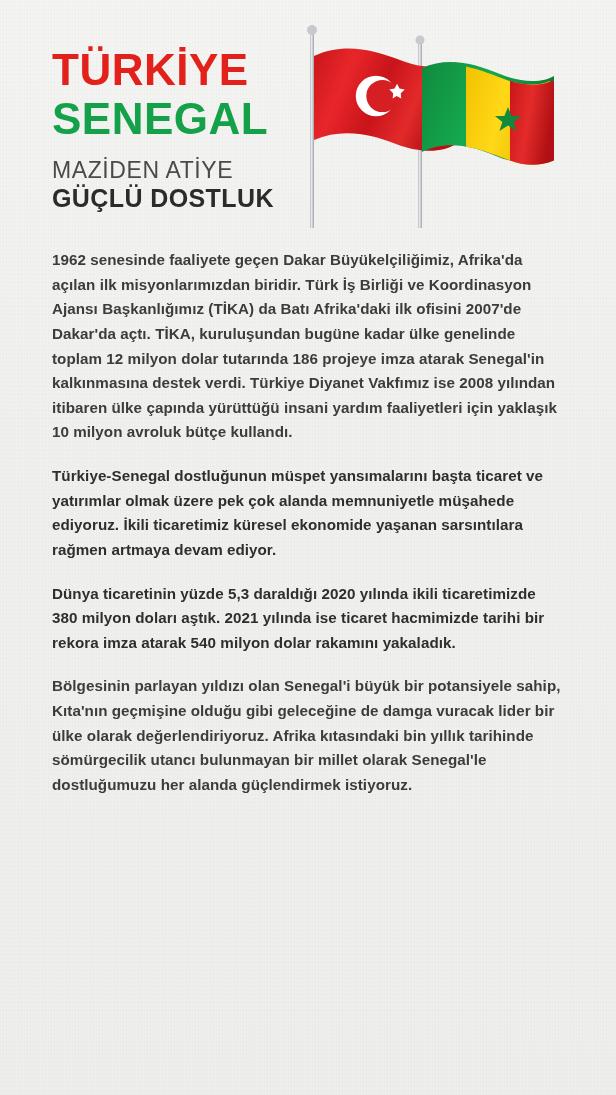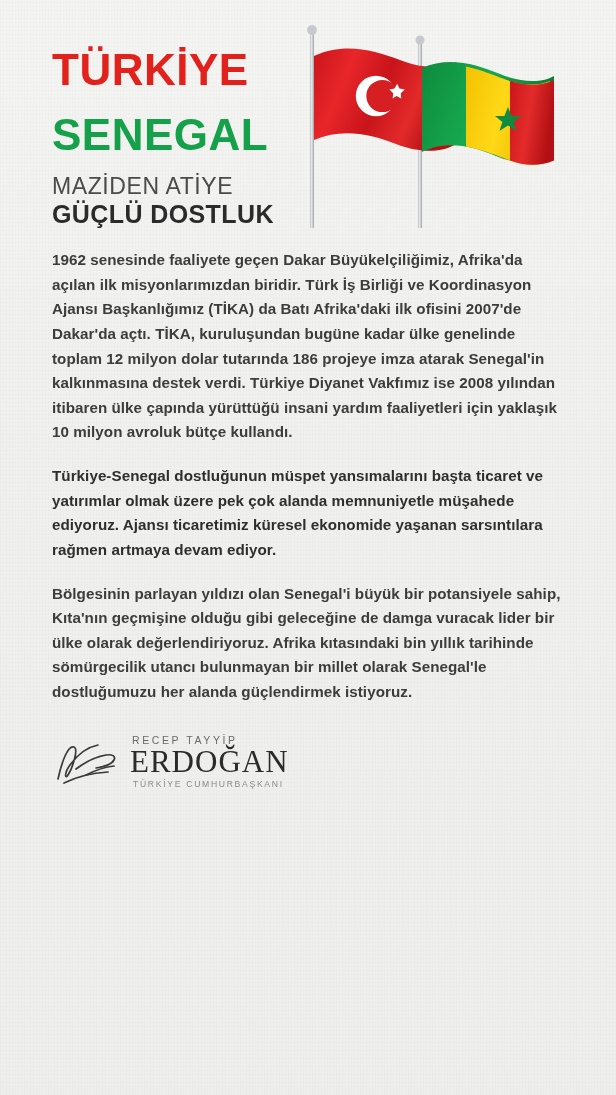--- a/index.html
+++ b/index.html
@@ -42,21 +42,21 @@
     letter-spacing: 0.5px;
     color: #e2211c;
     line-height: 1.08;
   }
   .t-line2 {
     font-size: 44px;
     font-weight: bold;
     letter-spacing: 0.5px;
     color: #15a04a;
     line-height: 1.12;
-    margin-top: 16px;
+    margin-top: 0;
   }
   .t-line3 {
     font-size: 23px;
     font-weight: normal;
     color: #4a4a4a;
     letter-spacing: 0.6px;
     margin-top: 14px;
   }
   .t-line4 {
     font-size: 25px;
@@ -191,36 +191,20 @@
       <div class="title-block">
         <div class="t-line1">TÜRKİYE</div>
         <div class="t-line2">SENEGAL</div>
         <div class="t-line3">MAZİDEN ATİYE</div>
         <div class="t-line4">GÜÇLÜ DOSTLUK</div>
       </div>
     </div>
 
     <div class="body">
       <p class="para">1962 senesinde faaliyete geçen Dakar Büyükelçiliğimiz, Afrika'da açılan ilk misyonlarımızdan biridir. Türk İş Birliği ve Koordinasyon Ajansı Başkanlığımız (TİKA) da Batı Afrika'daki ilk ofisini 2007'de Dakar'da açtı. TİKA, kuruluşundan bugüne kadar ülke genelinde toplam 12 milyon dolar tutarında 186 projeye imza atarak Senegal'in kalkınmasına destek verdi. Türkiye Diyanet Vakfımız ise 2008 yılından itibaren ülke çapında yürüttüğü insani yardım faaliyetleri için yaklaşık 10 milyon avroluk bütçe kullandı.</p>
-      <p class="para bold">Türkiye-Senegal dostluğunun müspet yansımalarını başta ticaret ve yatırımlar olmak üzere pek çok alanda memnuniyetle müşahede ediyoruz. Ajansı ticaretimiz küresel ekonomide yaşanan sarsıntılara rağmen artmaya devam ediyor.</p>
+      <p class="para bold">Türkiye-Senegal dostluğunun müspet yansımalarını başta ticaret ve yatırımlar olmak üzere pek çok alanda memnuniyetle müşahede ediyoruz. İkili ticaretimiz küresel ekonomide yaşanan sarsıntılara rağmen artmaya devam ediyor.</p>
+      <p class="para bold">Dünya ticaretinin yüzde 5,3 daraldığı 2020 yılında ikili ticaretimizde 380 milyon doları aştık. 2021 yılında ise ticaret hacmimizde tarihi bir rekora imza atarak 540 milyon dolar rakamını yakaladık.</p>
       <p class="para">Bölgesinin parlayan yıldızı olan Senegal'i büyük bir potansiyele sahip, Kıta'nın geçmişine olduğu gibi geleceğine de damga vuracak lider bir ülke olarak değerlendiriyoruz. Afrika kıtasındaki bin yıllık tarihinde sömürgecilik utancı bulunmayan bir millet olarak Senegal'le dostluğumuzu her alanda güçlendirmek istiyoruz.</p>
     </div>
 
-    <div class="sig-wrap">
-      <div class="sig-mark">
-        <svg width="72" height="58" viewBox="0 0 72 58" xmlns="http://www.w3.org/2000/svg">
-          <g fill="none" stroke="#3a3a3a" stroke-width="1.7" stroke-linecap="round">
-            <path d="M6,44 C10,26 16,10 22,12 C27,14 20,34 16,40 C13,45 12,38 18,30 C26,19 36,12 46,10"></path>
-            <path d="M24,34 C32,28 42,22 54,20 C60,19 64,21 62,25 C60,29 52,32 44,33"></path>
-            <path d="M34,40 C42,36 52,32 62,31"></path>
-            <path d="M12,48 C24,42 40,38 56,37"></path>
-          </g>
-        </svg>
-      </div>
-      <div class="sig-text">
-        <div class="sig-small">RECEP TAYYİP</div>
-        <div class="sig-name">ERDOĞAN</div>
-        <div class="sig-role">TÜRKİYE CUMHURBAŞKANI</div>
-      </div>
-    </div>
 
   </div>
 </div>
 
 </body></html>

